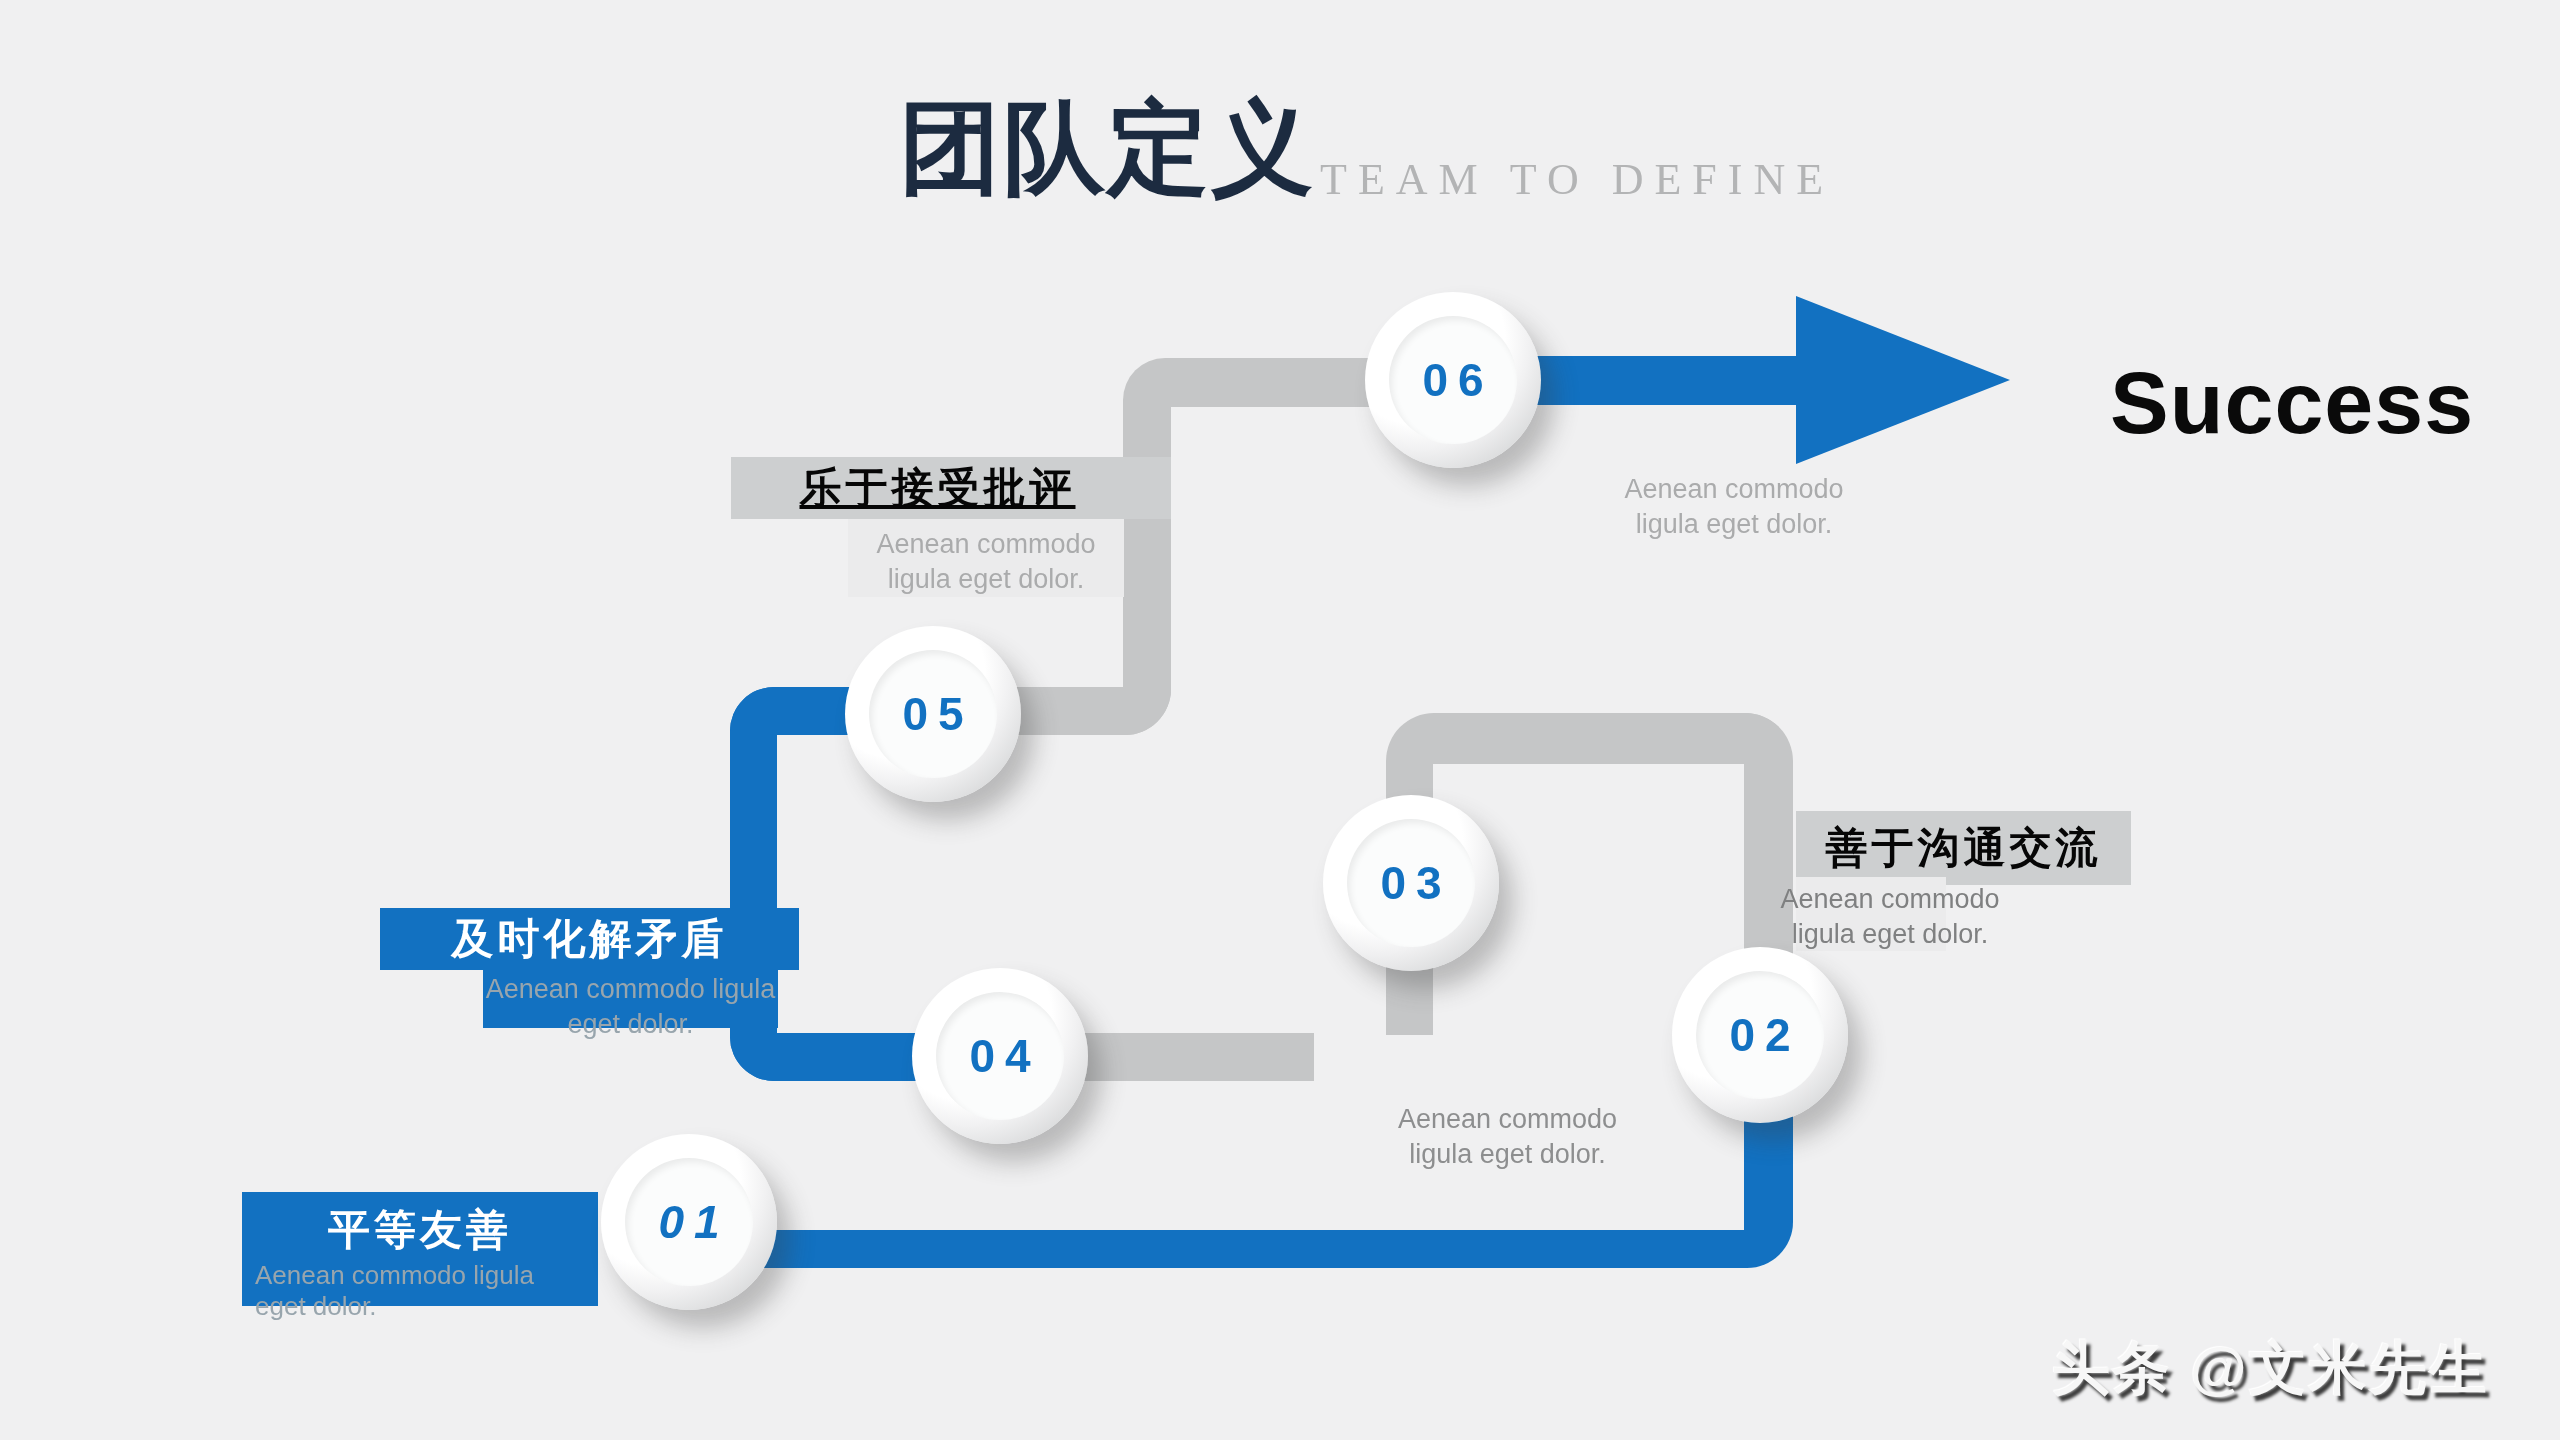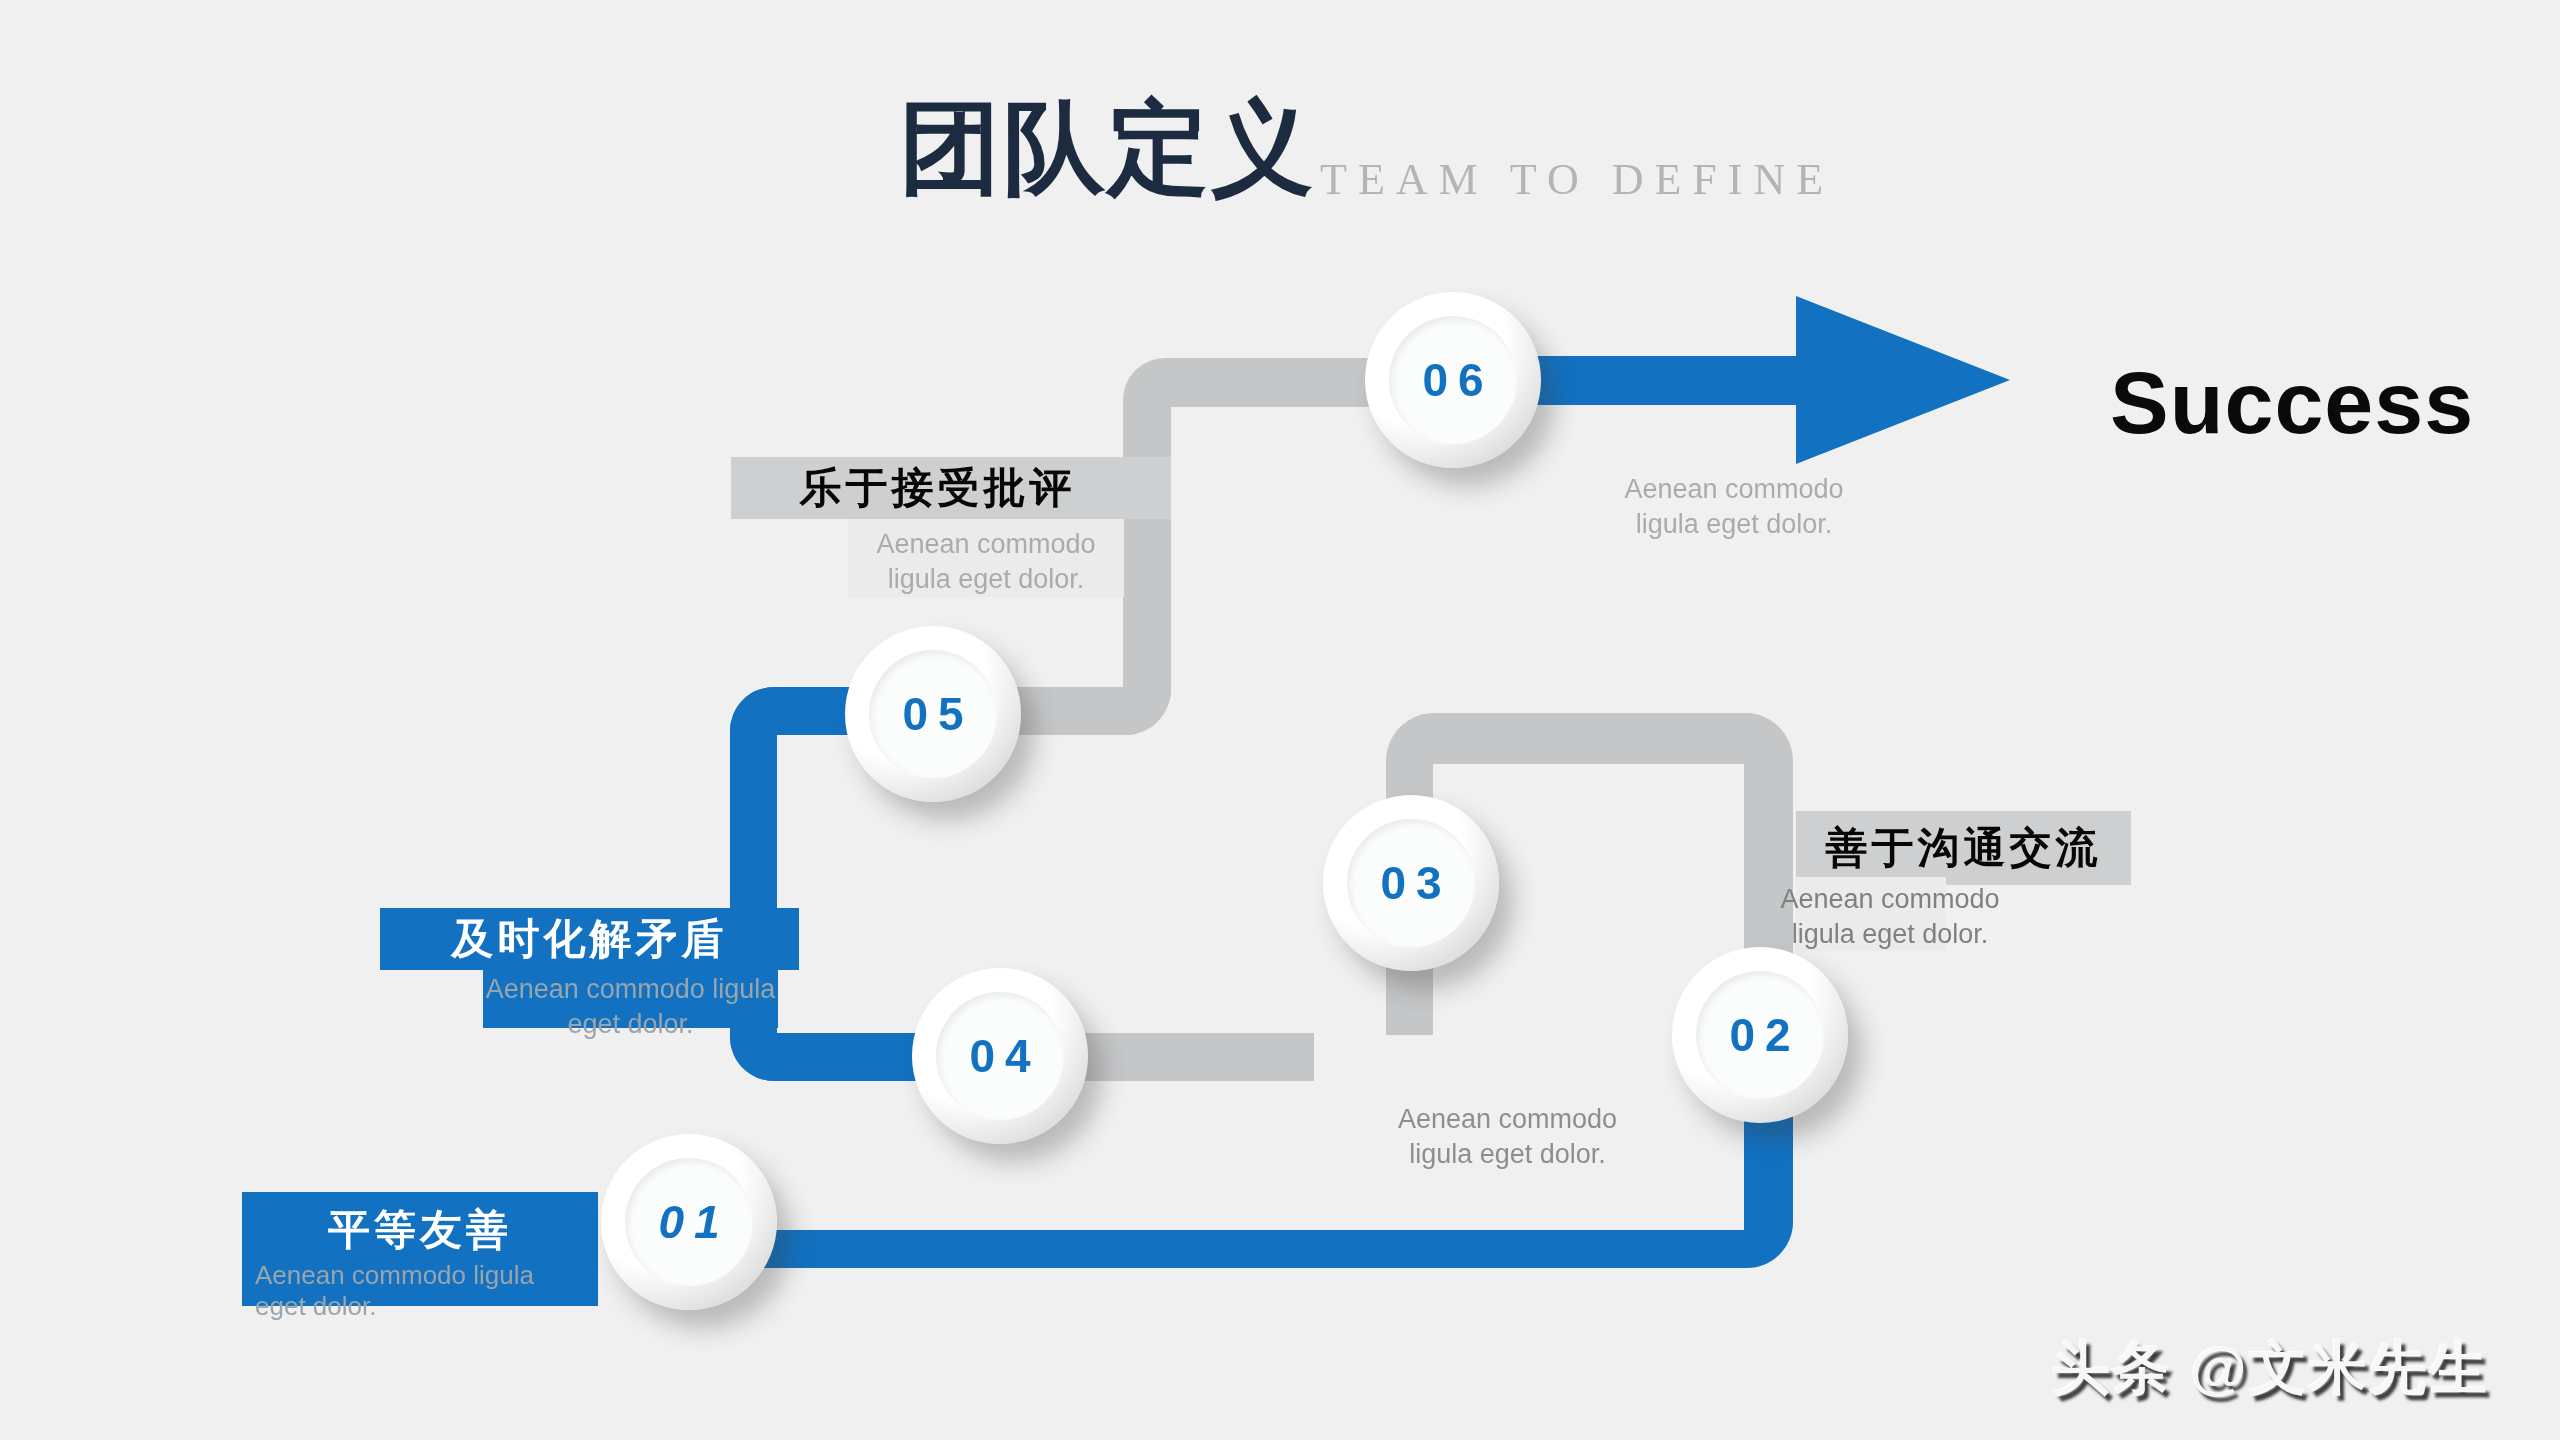--- a/index.html
+++ b/index.html
@@ -54,21 +54,21 @@
   .band.gray{background:var(--band-gray);color:#060606;}
   .band.blue{background:var(--blue);color:#ffffff;}
   .band .txt{font-size:42px;font-weight:800;letter-spacing:4px;white-space:nowrap;}
   .desc{position:absolute;z-index:2;font-size:27px;line-height:1.3;text-align:center;}
   .desc.panel{background:#ebebec;}
   .on-blue{color:#98a5ad;}
   .lt-gray{color:#aaabac;}
   .md-gray{color:#8d8e8f;}
   .dk-gray{color:#7f8081;}
 
-  .lbl-05{left:731px;top:457px;width:440px;height:62px;padding-right:27px;}
+  .lbl-05{left:731px;top:457px;width:440px;height:62px;padding-right:27px;text-decoration:underline;}
   .dsc-05{left:848px;top:519px;width:276px;height:78px;padding-top:8px;}
   .lbl-04{left:380px;top:908px;width:419px;height:62px;}
   .dsc-04{left:483px;top:970px;width:295px;height:58px;padding-top:2px;background:var(--blue);}
   .lbl-01{left:242px;top:1192px;width:356px;height:114px;flex-direction:column;justify-content:flex-start;padding-top:10px;}
   .dsc-01{width:330px;font-size:26px;margin-top:2px;}
   .lbl-03{left:1314px;top:1032px;width:294px;height:65px;}
   .dsc-03{left:1395px;top:1102px;width:225px;}
   .lbl-02{left:1796px;top:811px;width:335px;height:74px;}
   .pan-02{left:1796px;top:877px;width:150px;height:74px;}
   .dsc-02{left:1770px;top:882px;width:240px;}

